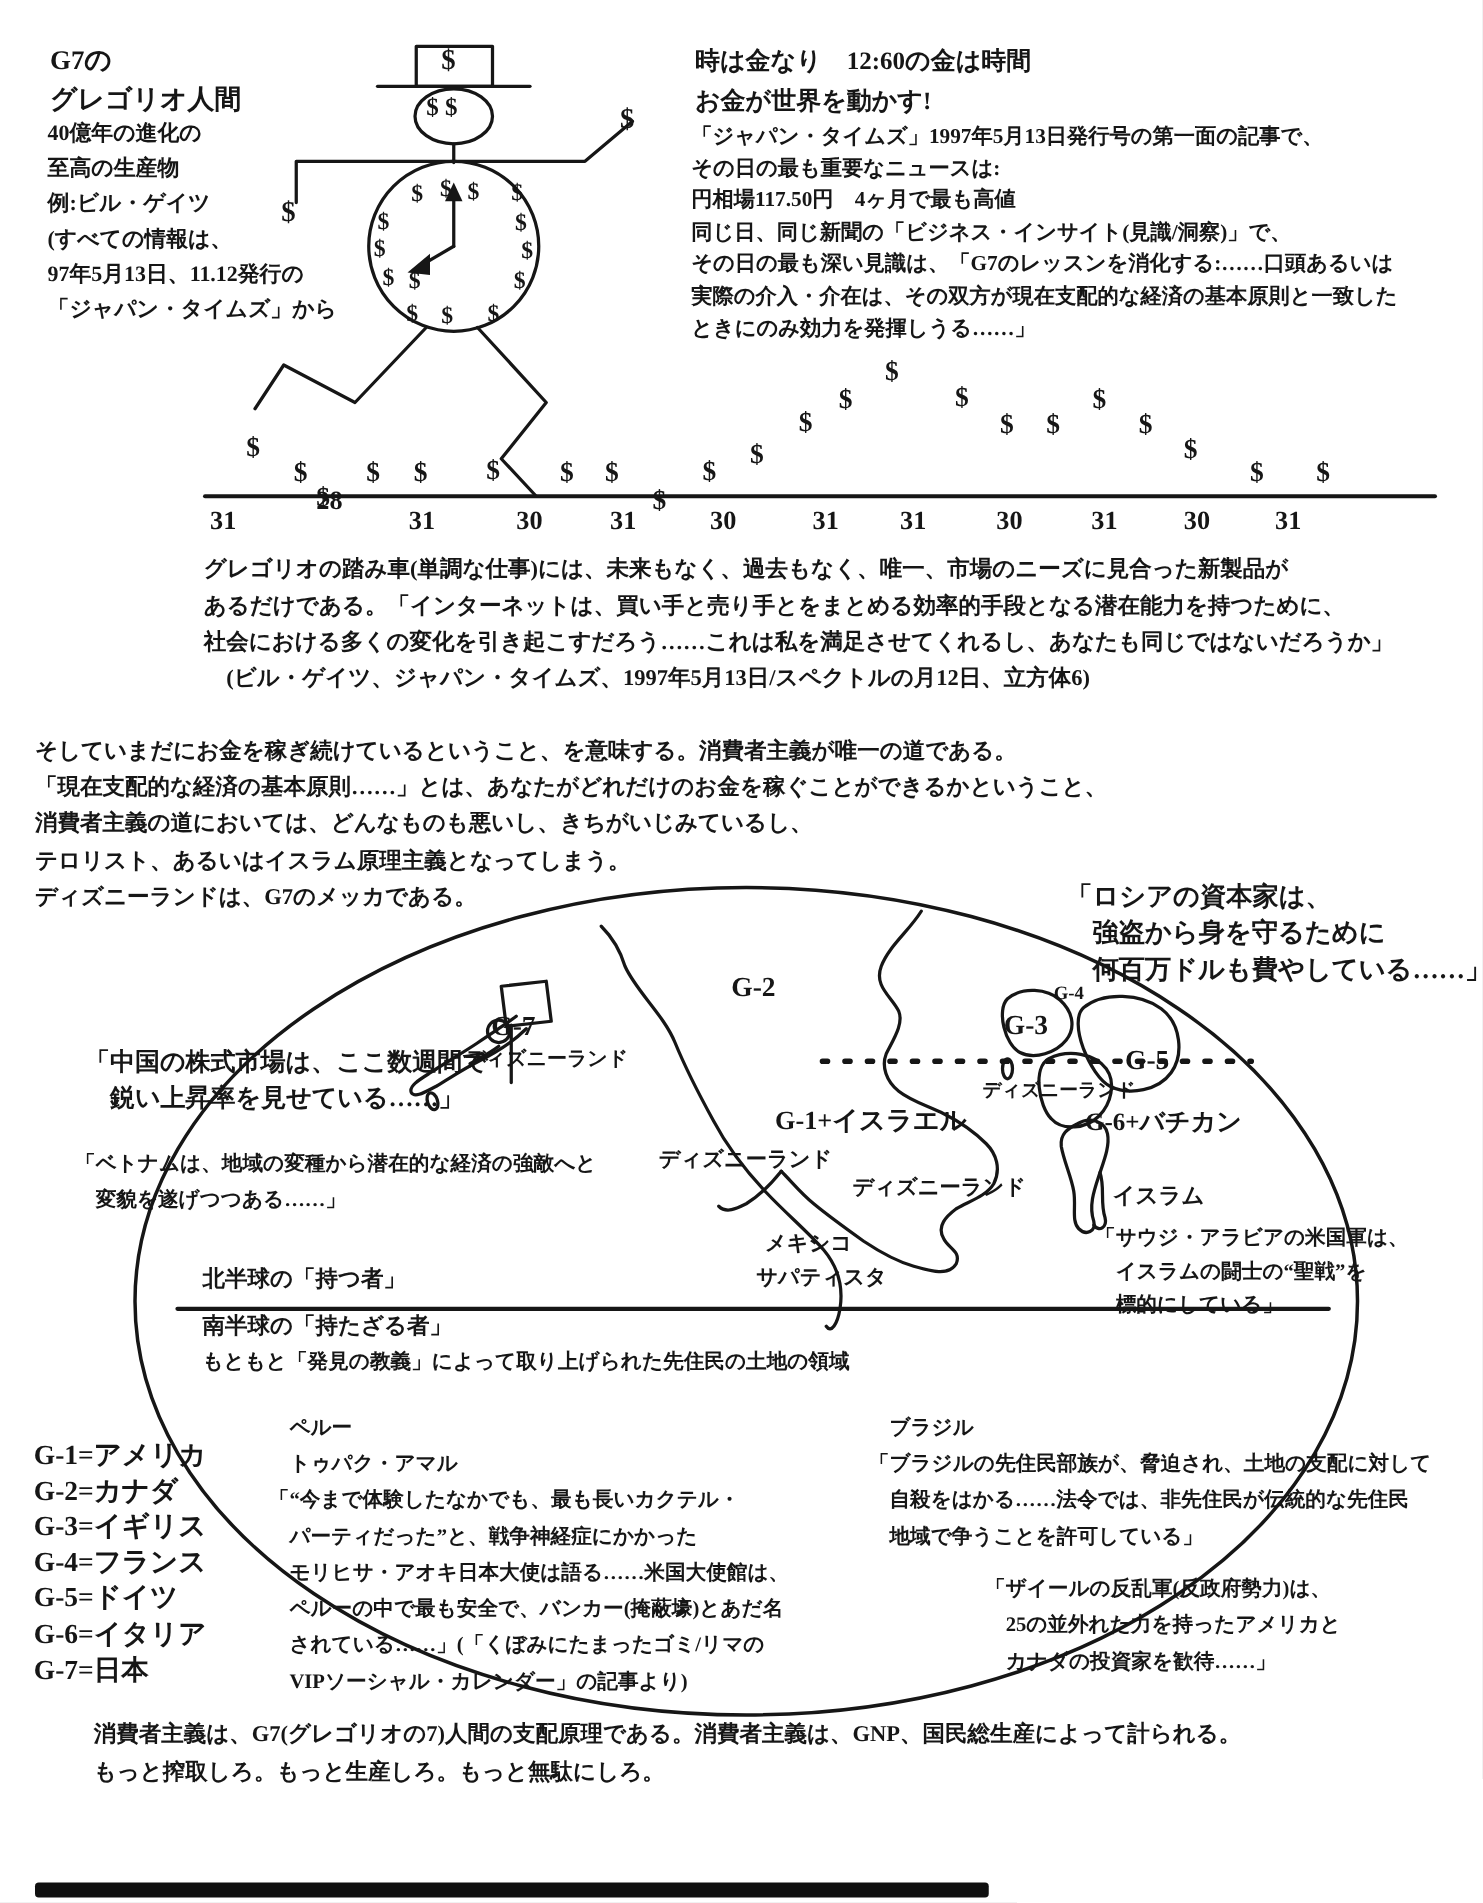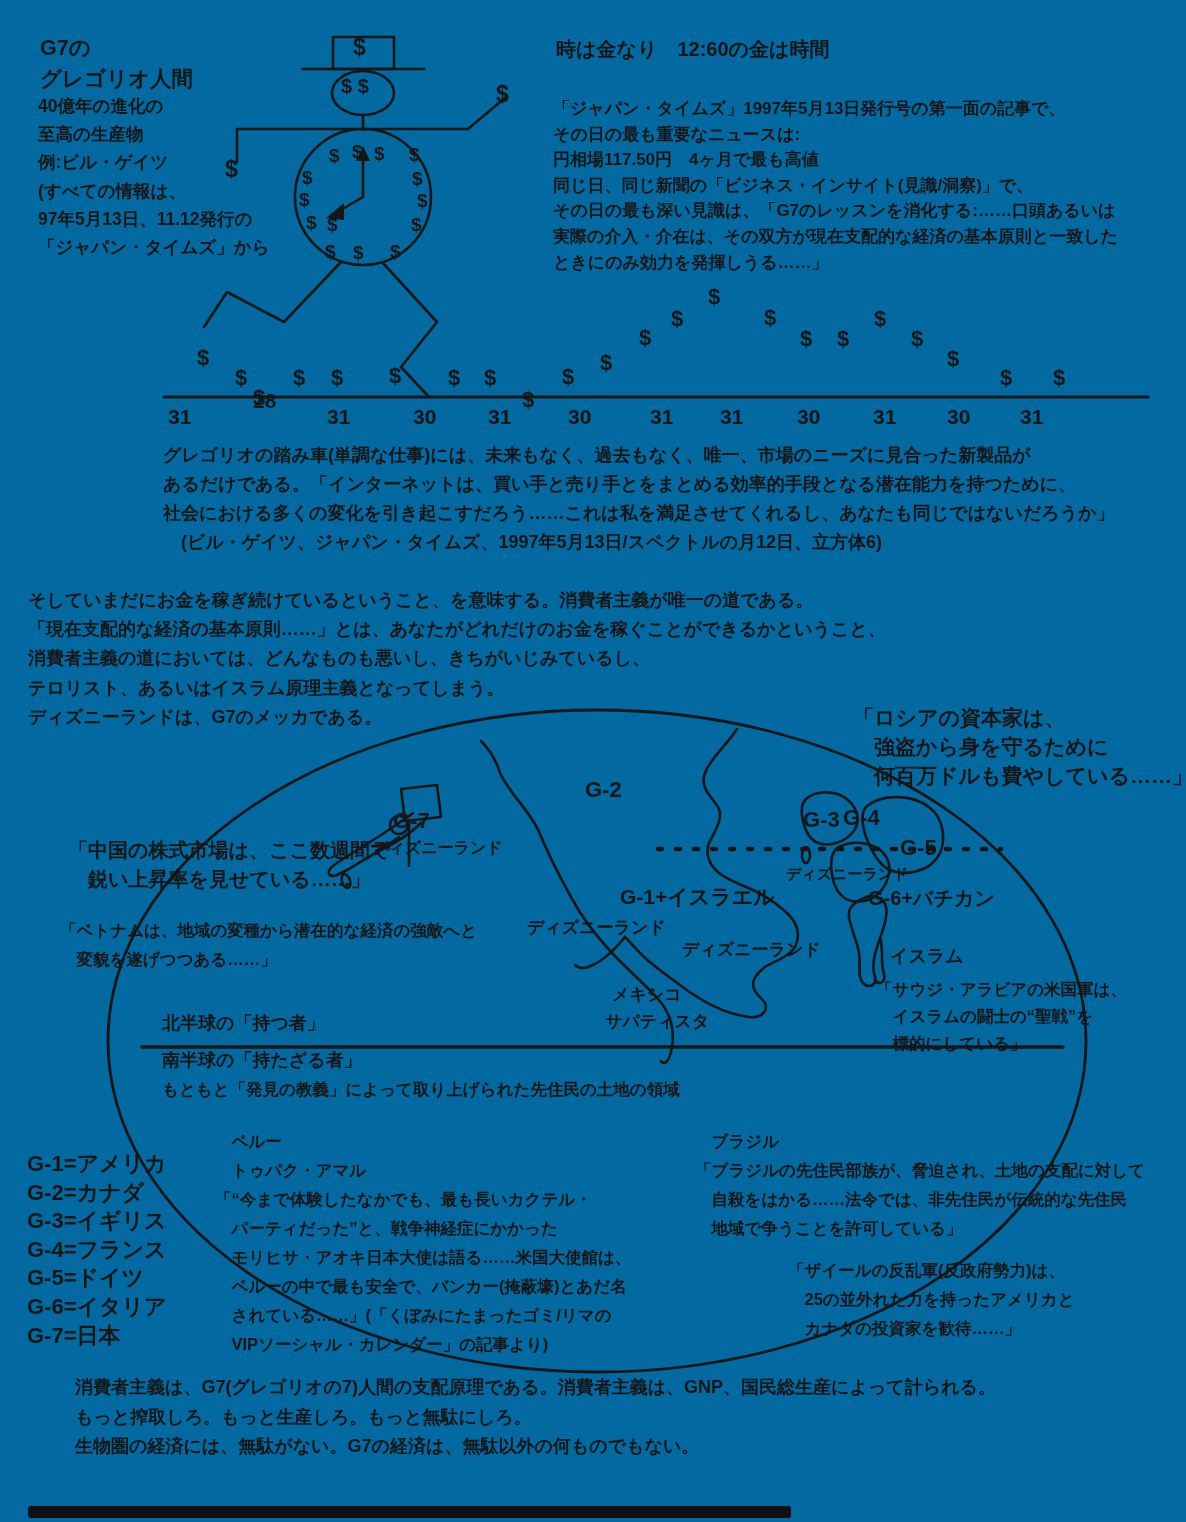--- a/index.html
+++ b/index.html
@@ -1,18 +1,18 @@
 <!DOCTYPE html>
 <html><head>
 <meta charset="utf-8">
 <style>
   html,body{margin:0;padding:0;background:#e8e8e8;}
   .page{
-    position:relative;width:1186px;height:1522px;background:#0369a1;
-    font-family:Liberation Sans, sans-serif;color:#161616;
+    position:relative;width:1186px;height:1522px;background:#ffffff;
+    font-family:Liberation Serif, serif;color:#161616;
     overflow:hidden;
   }
   svg.art{position:absolute;left:0;top:0;}
   .layer{position:absolute;left:0;top:0;width:100%;height:100%;}
   .tb{position:absolute;font-weight:bold;white-space:nowrap;}
   .fl{position:absolute;font-weight:bold;white-space:pre;line-height:1;}
 </style>
 </head>
 <body>
 
@@ -78,20 +78,21 @@
       <div class="tb" style="left: 38px; top: 92px; font-size: 17.5px; line-height: 28.2px;">
         <div>40億年の進化の</div>
         <div>至高の生産物</div>
         <div>例:ビル・ゲイツ</div>
         <div>(すべての情報は、</div>
         <div>97年5月13日、11.12発行の</div>
         <div>「ジャパン・タイムズ」から</div>
       </div>
       <div class="tb" style="left: 556px; top: 33px; font-size: 20px; line-height: 32px;">
         <div>時は金なり　12:60の金は時間</div>
+        <div>お金が世界を動かす!</div>
       </div>
       <div class="tb" style="left: 553px; top: 96px; font-size: 17px; line-height: 25.6px;">
         <div>「ジャパン・タイムズ」1997年5月13日発行号の第一面の記事で、</div>
         <div>その日の最も重要なニュースは:</div>
         <div>円相場117.50円　4ヶ月で最も高値</div>
         <div>同じ日、同じ新聞の「ビジネス・インサイト(見識/洞察)」で、</div>
         <div>その日の最も深い見識は、「G7のレッスンを消化する:……口頭あるいは</div>
         <div>実際の介入・介在は、その双方が現在支配的な経済の基本原則と一致した</div>
         <div>ときにのみ効力を発揮しうる……」</div>
       </div>
@@ -155,27 +156,26 @@
         <div>G-2=カナダ</div>
         <div>G-3=イギリス</div>
         <div>G-4=フランス</div>
         <div>G-5=ドイツ</div>
         <div>G-6=イタリア</div>
         <div>G-7=日本</div>
       </div>
       <div class="tb" style="left: 75px; top: 1373px; font-size: 18px; line-height: 29.5px;">
         <div>消費者主義は、G7(グレゴリオの7)人間の支配原理である。消費者主義は、GNP、国民総生産によって計られる。</div>
         <div>もっと搾取しろ。もっと生産しろ。もっと無駄にしろ。</div>
-        <div>生物圏の経済には、無駄がない。G7の経済は、無駄以外の何ものでもない。</div>
       </div>
       <span class="fl" style="left: 393px; top: 810px; font-size: 22px;">G-7</span>
       <span class="fl" style="left: 372px; top: 840px; font-size: 16px;">ディズニーランド</span>
       <span class="fl" style="left: 585px; top: 779px; font-size: 22px;">G-2</span>
       <span class="fl" style="left: 803px; top: 809px; font-size: 22px;">G-3</span>
-      <span class="fl" style="left: 843px; top: 807px; font-size: 22px;">G-4</span>
+      <span class="fl" style="left: 843px; top: 788px; font-size: 15px;">G-4</span>
       <span class="fl" style="left: 900px; top: 837px; font-size: 22px;">G-5</span>
       <span class="fl" style="left: 786px; top: 866px; font-size: 15px;">ディズニーランド</span>
       <span class="fl" style="left: 620px; top: 886px; font-size: 21px;">G-1+イスラエル</span>
       <span class="fl" style="left: 868px; top: 888px; font-size: 20px;">G-6+バチカン</span>
       <span class="fl" style="left: 527px; top: 919px; font-size: 17px;">ディズニーランド</span>
       <span class="fl" style="left: 682px; top: 941px; font-size: 17px;">ディズニーランド</span>
       <span class="fl" style="left: 890px; top: 947px; font-size: 18px;">イスラム</span>
       <span class="fl" style="left: 612px; top: 986px; font-size: 17px;">メキシコ</span>
       <span class="fl" style="left: 605px; top: 1013px; font-size: 17px;">サパティスタ</span>
       <span class="fl" style="left: 162px; top: 1014px; font-size: 18px;">北半球の「持つ者」</span>

